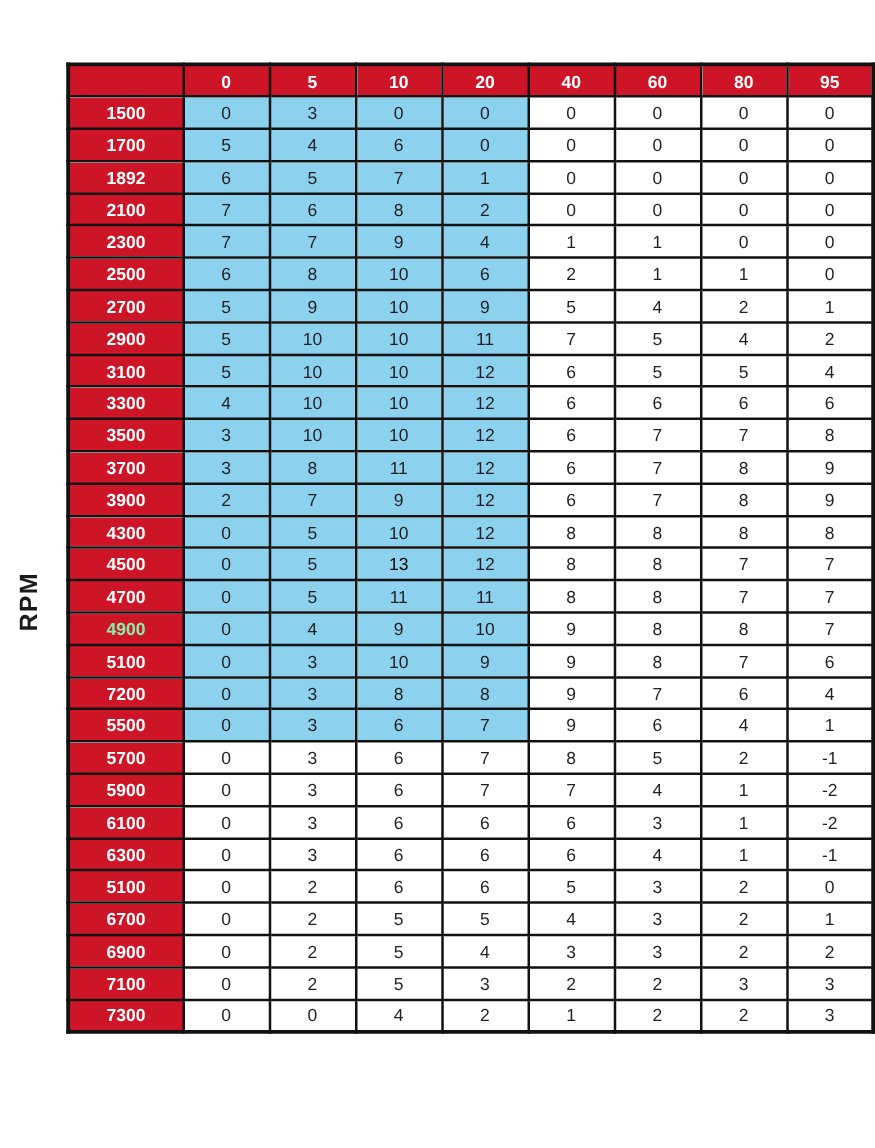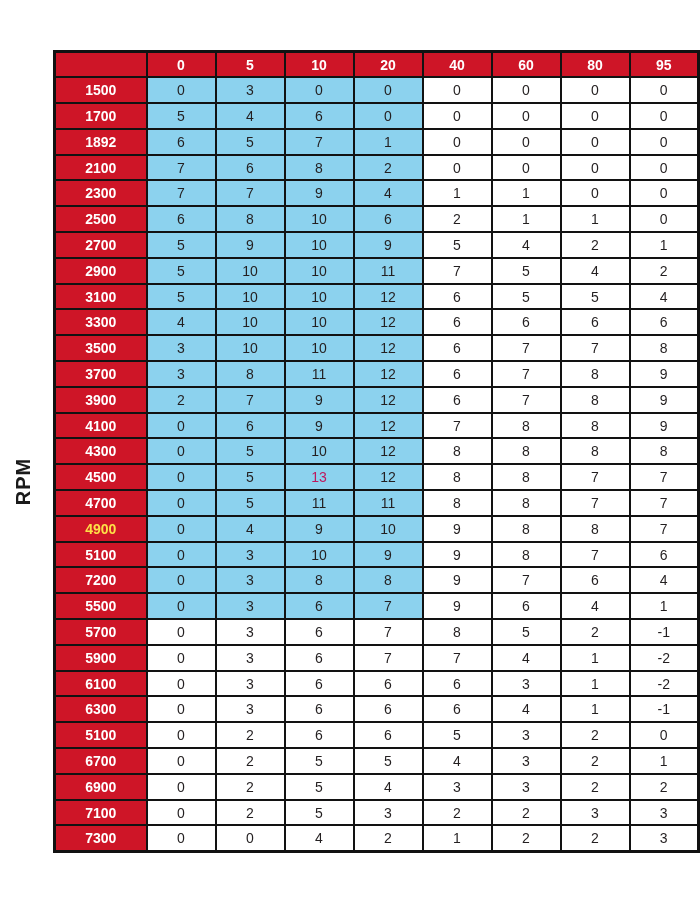--- a/index.html
+++ b/index.html
@@ -240,65 +240,54 @@
           <td class="val" style="color: rgb(35, 31, 32); background: rgb(140, 210, 238);">2</td>
           <td class="val" style="color: rgb(35, 31, 32); background: rgb(140, 210, 238);">7</td>
           <td class="val" style="color: rgb(35, 31, 32); background: rgb(140, 210, 238);">9</td>
           <td class="val" style="color: rgb(35, 31, 32); background: rgb(140, 210, 238);">12</td>
           <td class="val" style="color: rgb(35, 31, 32); background: rgb(255, 255, 255);">6</td>
           <td class="val" style="color: rgb(35, 31, 32); background: rgb(255, 255, 255);">7</td>
           <td class="val" style="color: rgb(35, 31, 32); background: rgb(255, 255, 255);">8</td>
           <td class="val" style="color: rgb(35, 31, 32); background: rgb(255, 255, 255);">9</td>
         </tr>
         <tr>
-          <td class="row-head" style="background: rgb(206, 21, 39); color: rgb(255, 255, 255);">4100</td>
-          <td class="val" style="color: rgb(35, 31, 32); background: rgb(140, 210, 238);">0</td>
-          <td class="val" style="color: rgb(35, 31, 32); background: rgb(140, 210, 238);">6</td>
-          <td class="val" style="color: rgb(35, 31, 32); background: rgb(140, 210, 238);">9</td>
-          <td class="val" style="color: rgb(35, 31, 32); background: rgb(140, 210, 238);">12</td>
-          <td class="val" style="color: rgb(35, 31, 32); background: rgb(255, 255, 255);">7</td>
-          <td class="val" style="color: rgb(35, 31, 32); background: rgb(255, 255, 255);">8</td>
-          <td class="val" style="color: rgb(35, 31, 32); background: rgb(255, 255, 255);">8</td>
-          <td class="val" style="color: rgb(35, 31, 32); background: rgb(255, 255, 255);">9</td>
-        </tr>
-        <tr>
           <td class="row-head" style="background: rgb(206, 21, 39); color: rgb(255, 255, 255);">4300</td>
           <td class="val" style="color: rgb(35, 31, 32); background: rgb(140, 210, 238);">0</td>
           <td class="val" style="color: rgb(35, 31, 32); background: rgb(140, 210, 238);">5</td>
           <td class="val" style="color: rgb(35, 31, 32); background: rgb(140, 210, 238);">10</td>
           <td class="val" style="color: rgb(35, 31, 32); background: rgb(140, 210, 238);">12</td>
           <td class="val" style="color: rgb(35, 31, 32); background: rgb(255, 255, 255);">8</td>
           <td class="val" style="color: rgb(35, 31, 32); background: rgb(255, 255, 255);">8</td>
           <td class="val" style="color: rgb(35, 31, 32); background: rgb(255, 255, 255);">8</td>
           <td class="val" style="color: rgb(35, 31, 32); background: rgb(255, 255, 255);">8</td>
         </tr>
         <tr>
           <td class="row-head" style="background: rgb(206, 21, 39); color: rgb(255, 255, 255);">4500</td>
           <td class="val" style="color: rgb(35, 31, 32); background: rgb(140, 210, 238);">0</td>
           <td class="val" style="color: rgb(35, 31, 32); background: rgb(140, 210, 238);">5</td>
-          <td class="val" style="color: #be185d; background: rgb(140, 210, 238);">13</td>
+          <td class="val" style="color: #000000; background: rgb(140, 210, 238);">13</td>
           <td class="val" style="color: rgb(35, 31, 32); background: rgb(140, 210, 238);">12</td>
           <td class="val" style="color: rgb(35, 31, 32); background: rgb(255, 255, 255);">8</td>
           <td class="val" style="color: rgb(35, 31, 32); background: rgb(255, 255, 255);">8</td>
           <td class="val" style="color: rgb(35, 31, 32); background: rgb(255, 255, 255);">7</td>
           <td class="val" style="color: rgb(35, 31, 32); background: rgb(255, 255, 255);">7</td>
         </tr>
         <tr>
           <td class="row-head" style="background: rgb(206, 21, 39); color: rgb(255, 255, 255);">4700</td>
           <td class="val" style="color: rgb(35, 31, 32); background: rgb(140, 210, 238);">0</td>
           <td class="val" style="color: rgb(35, 31, 32); background: rgb(140, 210, 238);">5</td>
           <td class="val" style="color: rgb(35, 31, 32); background: rgb(140, 210, 238);">11</td>
           <td class="val" style="color: rgb(35, 31, 32); background: rgb(140, 210, 238);">11</td>
           <td class="val" style="color: rgb(35, 31, 32); background: rgb(255, 255, 255);">8</td>
           <td class="val" style="color: rgb(35, 31, 32); background: rgb(255, 255, 255);">8</td>
           <td class="val" style="color: rgb(35, 31, 32); background: rgb(255, 255, 255);">7</td>
           <td class="val" style="color: rgb(35, 31, 32); background: rgb(255, 255, 255);">7</td>
         </tr>
         <tr>
-          <td class="row-head" style="background: rgb(206, 21, 39); color: #fde047;">4900</td>
+          <td class="row-head" style="background: rgb(206, 21, 39); color: #86efac;">4900</td>
           <td class="val" style="color: rgb(35, 31, 32); background: rgb(140, 210, 238);">0</td>
           <td class="val" style="color: rgb(35, 31, 32); background: rgb(140, 210, 238);">4</td>
           <td class="val" style="color: rgb(35, 31, 32); background: rgb(140, 210, 238);">9</td>
           <td class="val" style="color: rgb(35, 31, 32); background: rgb(140, 210, 238);">10</td>
           <td class="val" style="color: rgb(35, 31, 32); background: rgb(255, 255, 255);">9</td>
           <td class="val" style="color: rgb(35, 31, 32); background: rgb(255, 255, 255);">8</td>
           <td class="val" style="color: rgb(35, 31, 32); background: rgb(255, 255, 255);">8</td>
           <td class="val" style="color: rgb(35, 31, 32); background: rgb(255, 255, 255);">7</td>
         </tr>
         <tr>

